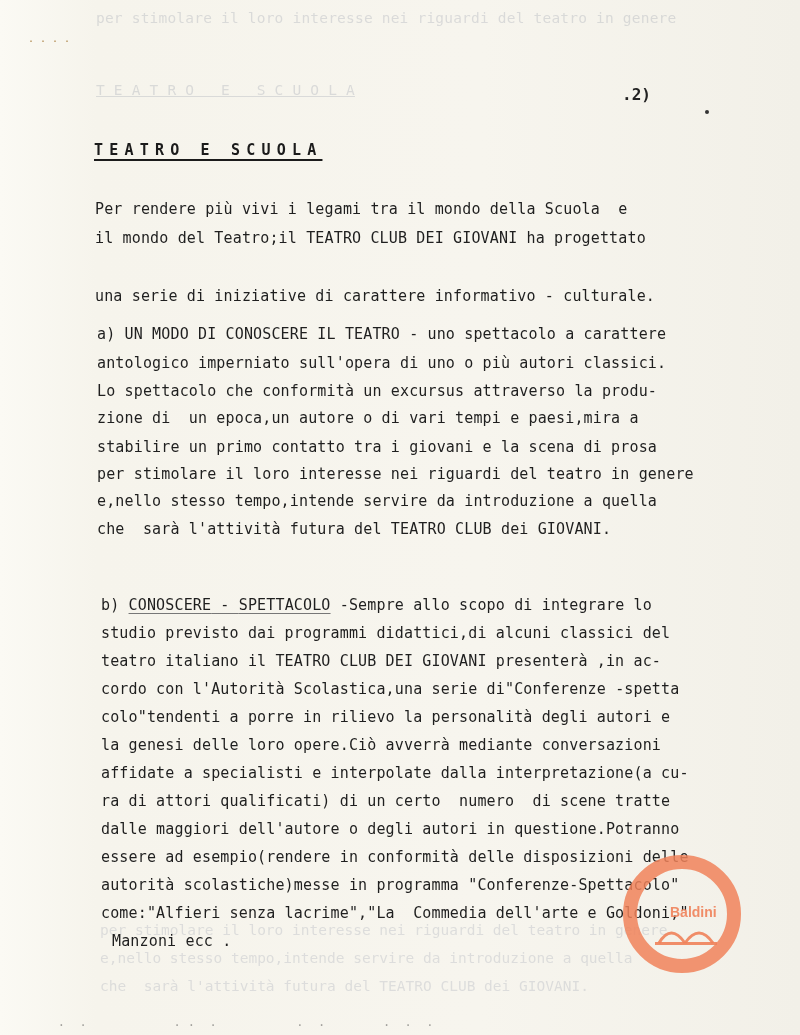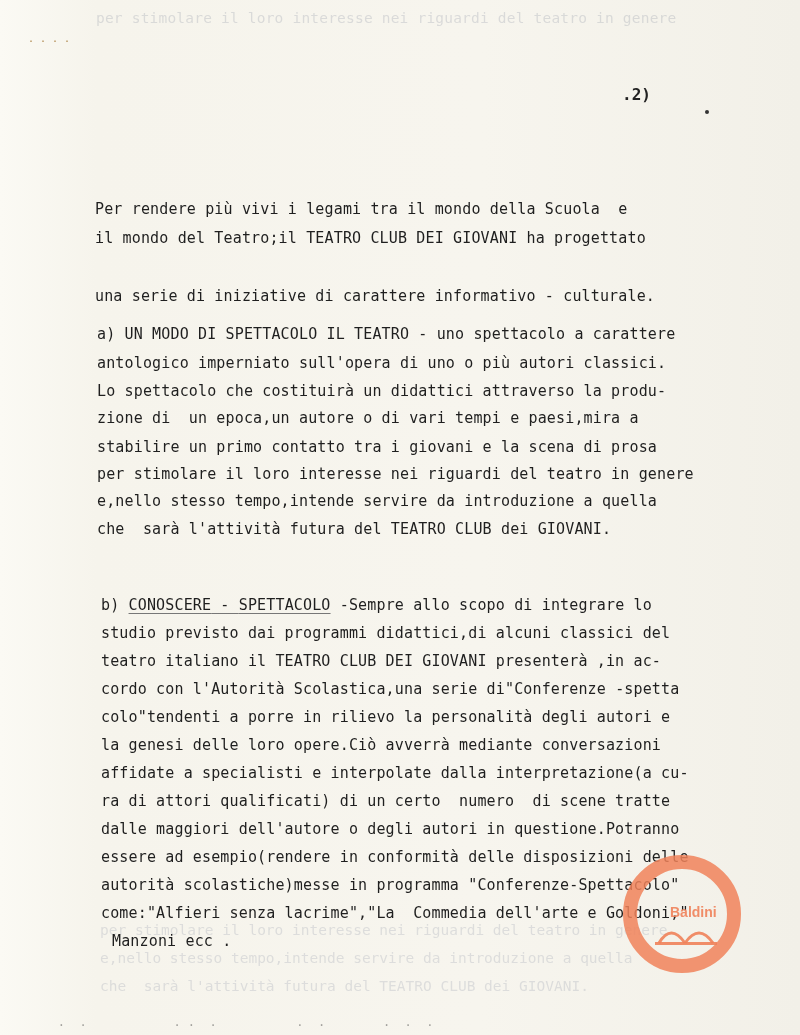--- a/index.html
+++ b/index.html
@@ -115,38 +115,40 @@
     }
   </style>
 </head>
 <body>
 
 <div class="paper">
 
   <div class="margin-specks">· ·  · ·</div>
 
   <div class="ghost" style="left:96px; top:10px;">per stimolare il loro interesse nei riguardi del teatro in genere</div>
+  <div class="ghost" style="left:96px; top:82px; text-decoration: underline;">T E A T R O   E   S C U O L A</div>
   <div class="ghost-bottom" style="left:100px; top:922px;">per stimolare il loro interesse nei riguardi del teatro in genere</div>
   <div class="ghost-bottom" style="left:100px; top:950px;">e,nello stesso tempo,intende servire da introduzione a quella</div>
   <div class="ghost-bottom" style="left:100px; top:978px;">che  sarà l'attività futura del TEATRO CLUB dei GIOVANI.</div>
 
   <div class="page-number">.2)</div>
   <div class="dot-mark"></div>
 
+  <div class="title">TEATRO E SCUOLA</div>
 
   <div>
     <div class="line" style="left:95px; top:200px;">Per rendere più vivi i legami tra il mondo della Scuola  e</div>
     <div class="line" style="left:95px; top:229px;">il mondo del Teatro;il TEATRO CLUB DEI GIOVANI ha progettato</div>
     <div class="line" style="left:95px; top:256px;margin-top:31px;">una serie di iniziative di carattere informativo - culturale.</div>
   </div>
 
   <div>
-    <div class="line" style="left:97px; top:325px;">a) UN MODO DI SPETTACOLO IL TEATRO - uno spettacolo a carattere</div>
+    <div class="line" style="left:97px; top:325px;">a) UN MODO DI CONOSCERE IL TEATRO - uno spettacolo a carattere</div>
     <div class="line" style="left:97px; top:354px;">antologico imperniato sull'opera di uno o più autori classici.</div>
-    <div class="line" style="left:97px; top:382px;">Lo spettacolo che costituirà un didattici attraverso la produ-</div>
+    <div class="line" style="left:97px; top:382px;">Lo spettacolo che conformità un excursus attraverso la produ-</div>
     <div class="line" style="left:97px; top:409px;text-align:center;">zione di  un epoca,un autore o di vari tempi e paesi,mira a</div>
     <div class="line" style="left:97px; top:438px;">stabilire un primo contatto tra i giovani e la scena di prosa</div>
     <div class="line" style="left:97px; top:465px;">per stimolare il loro interesse nei riguardi del teatro in genere</div>
     <div class="line" style="left:97px; top:492px;">e,nello stesso tempo,intende servire da introduzione a quella</div>
     <div class="line" style="left:97px; top:520px;">che  sarà l'attività futura del TEATRO CLUB dei GIOVANI.</div>
   </div>
 
   <div>
     <div class="line" style="left:101px; top:596px;"><span>b) </span><span class="u-dashed">CONOSCERE</span><span class="u-dashed"> - </span><span class="u-dashed">SPETTACOLO</span><span> -Sempre allo scopo di integrare lo</span></div>
     <div class="line" style="left:101px; top:624px;">studio previsto dai programmi didattici,di alcuni classici del</div>

